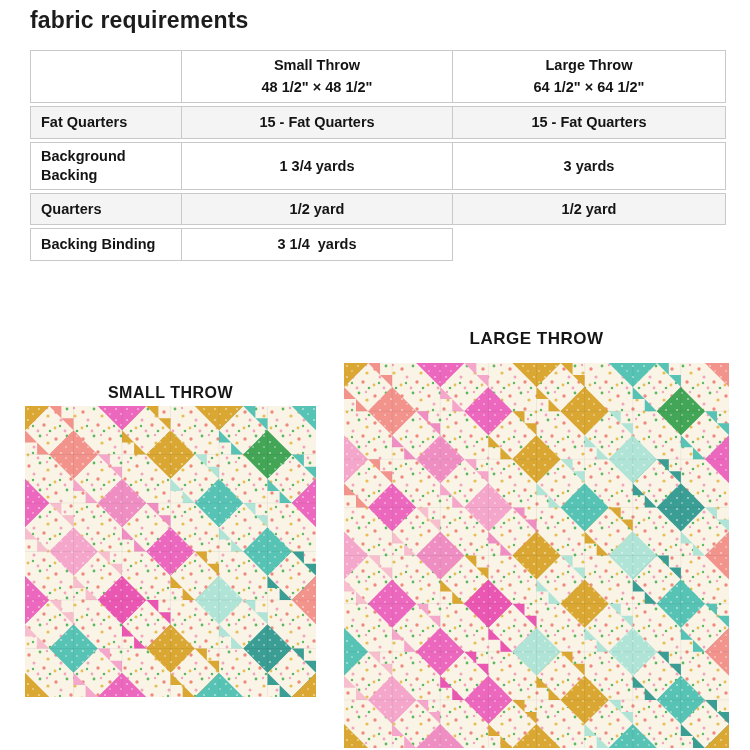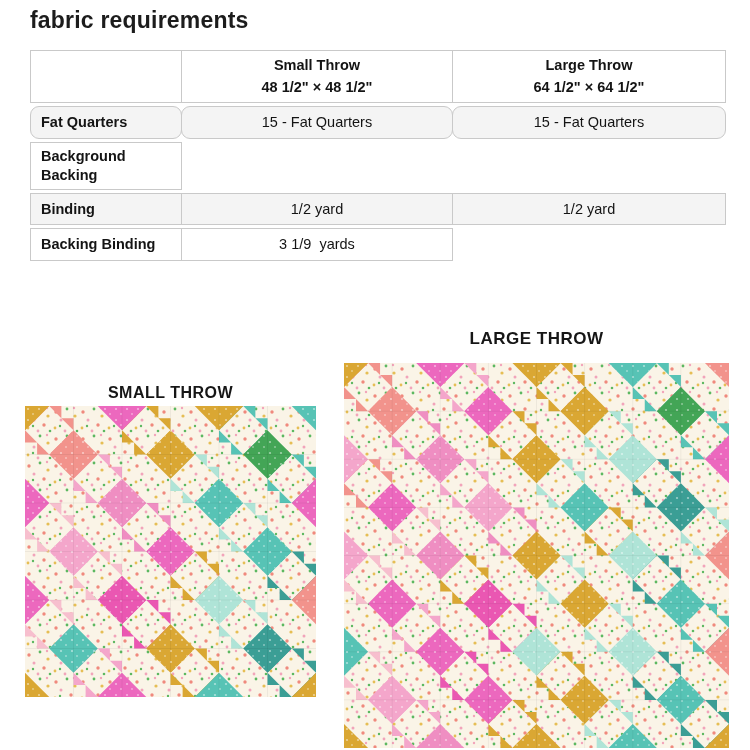--- a/index.html
+++ b/index.html
@@ -20,28 +20,28 @@
   .tcell{
     box-sizing:border-box;border:1px solid #c9c9c9;background:#ffffff;
     display:flex;flex-direction:column;align-items:center;justify-content:center;
     font-size:14.5px;line-height:1.3;
   }
   .tcell + .tcell{margin-left:-1px;}
   .c0{width:152px;align-items:flex-start;padding-left:10px;padding-right:8px;}
   .c1{width:272px;text-align:center;}
   .c2{width:274px;text-align:center;}
   .rowA .tcell{min-height:53px;}
-  .rowB .tcell{min-height:33px;border-radius:9px;}
+  .rowB .tcell{min-height:33px;}
   .rowC .tcell{min-height:48px;}
   .rowD .tcell{min-height:32px;}
   .rowE .tcell{min-height:33px;}
   .shaded .tcell{background:#f4f4f4;}
   .lab{font-weight:700;}
   .hl{font-weight:700;line-height:1.45;}
-  .val{font-weight:400;white-space:pre-wrap;}
+  .val{font-weight:700;white-space:pre-wrap;}
   
   .qlabel{
     position:absolute;font-weight:800;letter-spacing:0.5px;
     text-align:center;color:#161616;
   }
   #lbl-small{left:25px;width:291px;top:384px;font-size:16px;}
   #lbl-large{left:344px;width:385px;top:329px;font-size:17px;}
   .quilt{position:absolute;line-height:0;}
   #q-small{left:25px;top:406px;width:291px;height:291px;}
   #q-large{left:344px;top:363px;width:385px;height:385px;}
@@ -68,31 +68,33 @@
     </div>
 
     <div class="trow rowB shaded">
       <div class="tcell c0 lab">Fat Quarters</div>
       <div class="tcell c1 val">15 - Fat Quarters</div>
       <div class="tcell c2 val">15 - Fat Quarters</div>
     </div>
 
     <div class="trow rowC">
       <div class="tcell c0 lab">Background Backing</div>
+      <div class="tcell c1 val">1 3/4 yards</div>
+      <div class="tcell c2 val">3 yards</div>
     </div>
 
     <div class="trow rowD shaded">
-      <div class="tcell c0 lab">Binding</div>
+      <div class="tcell c0 lab">Quarters</div>
       <div class="tcell c1 val">1/2 yard</div>
       <div class="tcell c2 val">1/2 yard</div>
     </div>
 
     <div class="trow rowE">
       <div class="tcell c0 lab">Backing Binding</div>
-      <div class="tcell c1 val">3 1/9  yards</div>
+      <div class="tcell c1 val">3 1/4  yards</div>
     </div>
 
   </div>
 
   <div class="qlabel" id="lbl-small">SMALL THROW</div>
   <div class="qlabel" id="lbl-large">LARGE THROW</div>
 
   <div class="quilt" id="q-small"><svg width="291" height="291" viewBox="0 0 291 291">
         <defs>
           <pattern id="dots-small" width="27" height="27" patternUnits="userSpaceOnUse">

